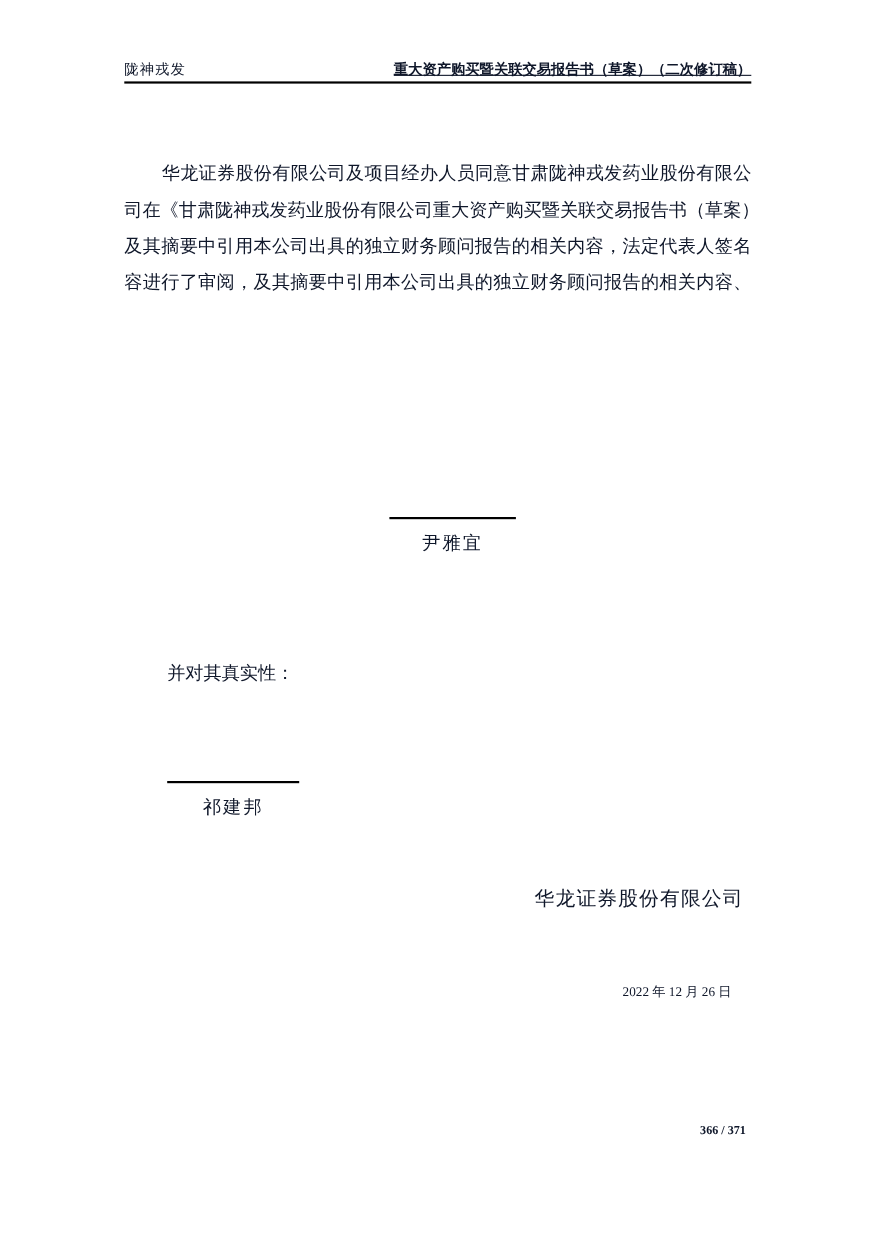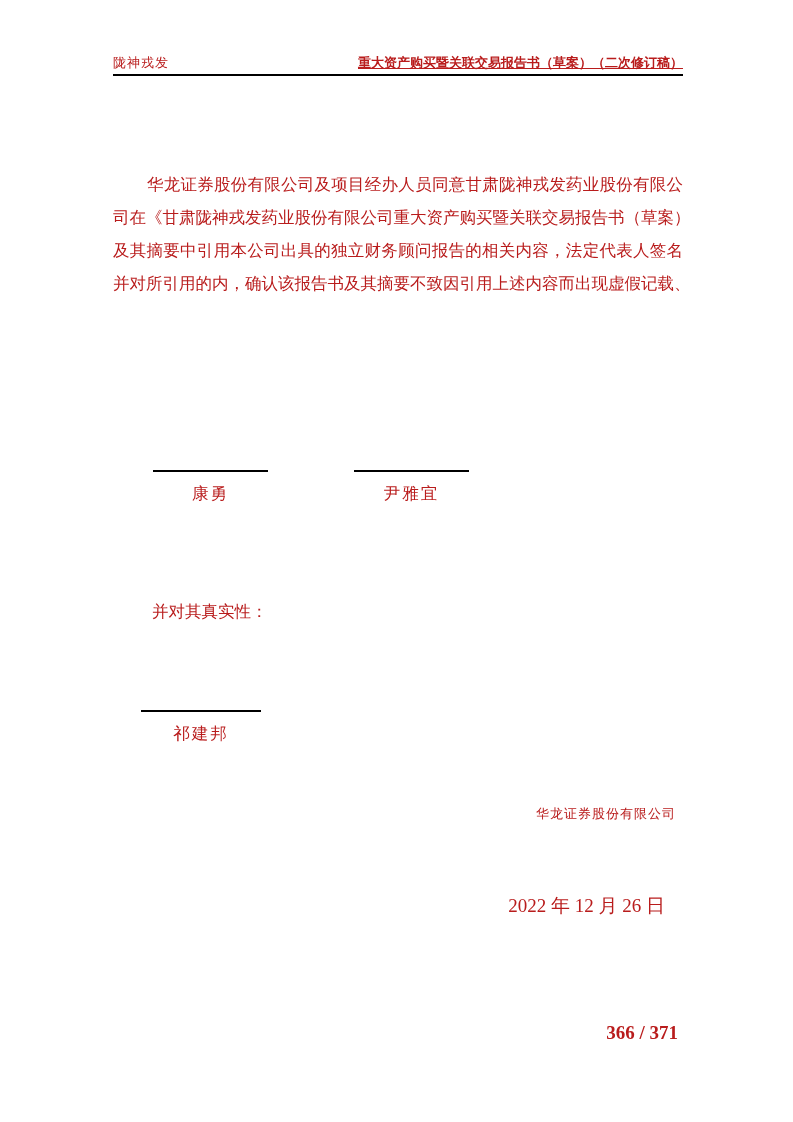--- a/index.html
+++ b/index.html
@@ -7,21 +7,21 @@
     padding: 0;
     background: #e8e8e8;
   }
   .page {
     position: relative;
     width: 793px;
     height: 1122px;
     margin: 0 auto;
     background: #ffffff;
     font-family: "Liberation Serif", "DejaVu Serif", serif;
-    color: #b91c1c;
+    color: #0f172a;
     overflow: hidden;
   }
   
   .running-header {
     position: absolute;
     left: 113px;
     width: 570px;
     top: 52px;
     height: 24px;
     display: flex;
@@ -53,21 +53,20 @@
     line-height: 28px;
     letter-spacing: 1px;
   }
   
   .body-paragraph {
     position: absolute;
     left: 113px;
     top: 141px;
     width: 570px;
     font-size: 16.5px;
-    margin-top: 27px;
   }
   .para-line {
     height: 33px;
     line-height: 33px;
     text-align: justify;
     text-align-last: justify;
     text-justify: inter-character;
     overflow: hidden;
     white-space: nowrap;
   }
@@ -93,68 +92,64 @@
     border-top: 2px solid #000000;
     height: 0;
     margin-bottom: 11px;
   }
   .sig-name {
     line-height: 22px;
     letter-spacing: 2px;
   }
   .sig-block.sponsor-1 { left: 153px; top: 470px; width: 115px; }
   .sig-block.sponsor-2 { left: 354px; top: 470px; width: 115px; }
-  .sig-block.legal-rep { left: 141px; top: 710px; width: 120px; }
+  .sig-block.legal-rep { left: 152px; top: 710px; width: 120px; }
   
   .footer-company {
     position: absolute;
     top: 805px;
     right: 117px;
-    font-size: 13px;
+    font-size: 18px;
     letter-spacing: 1px;
     text-align: center;
   }
   .footer-date {
     position: absolute;
     top: 893px;
     right: 128px;
-    font-size: 19px;
+    font-size: 12px;
   }
   
   .page-number {
     position: absolute;
     top: 1022px;
     right: 115px;
-    font-size: 19px;
+    font-size: 11px;
     font-weight: 700;
   }
 </style>
 </head>
 <body>
 
 <div class="page">
 
   <div class="running-header">
     <span class="hdr-left">陇神戎发</span>
     <span class="hdr-right">重大资产购买暨关联交易报告书（草案）（二次修订稿）</span>
   </div>
 
 
   <div class="body-paragraph">
     <div class="para-line first">华龙证券股份有限公司及项目经办人员同意甘肃陇神戎发药业股份有限公</div>
     <div class="para-line">司在《甘肃陇神戎发药业股份有限公司重大资产购买暨关联交易报告书（草案）》</div>
     <div class="para-line">及其摘要中引用本公司出具的独立财务顾问报告的相关内容，法定代表人签名</div>
-    <div class="para-line">并对所引用的内，确认该报告书及其摘要不致因引用上述内容而出现虚假记载、</div>
+    <div class="para-line">容进行了审阅，及其摘要中引用本公司出具的独立财务顾问报告的相关内容、</div>
   </div>
 
 
-  <div class="sig-block sponsor-1">
-    <div class="sig-line"></div>
-    <div class="sig-name">康勇</div>
-  </div>
 
   <div class="sig-block sponsor-2">
     <div class="sig-line"></div>
     <div class="sig-name">尹雅宜</div>
   </div>
 
   <div class="sig-label legal">并对其真实性：</div>
 
   <div class="sig-block legal-rep">
     <div class="sig-line"></div>

